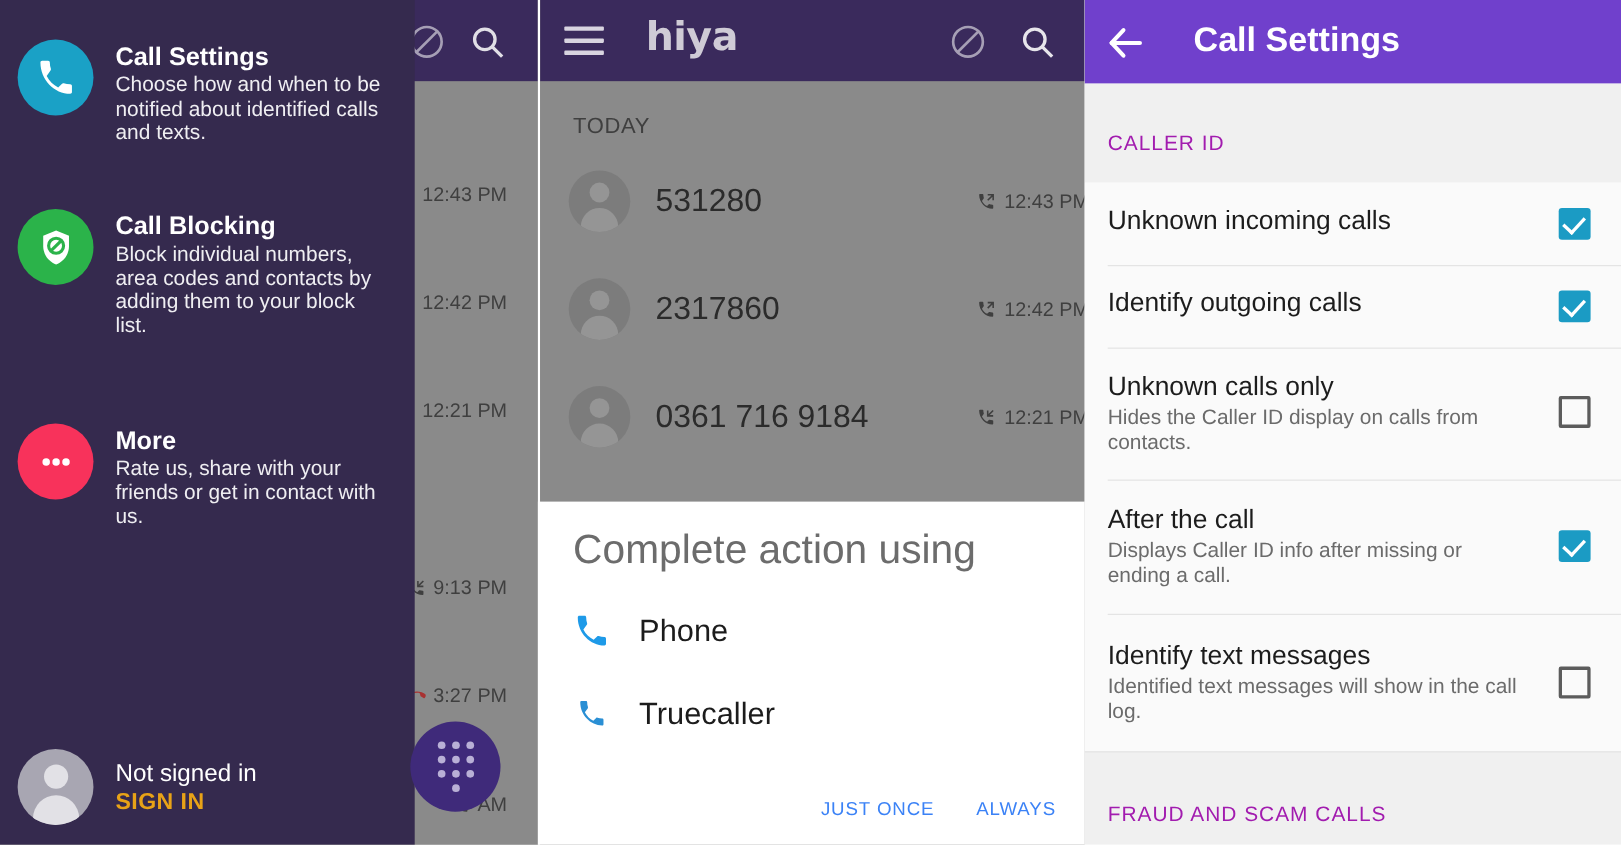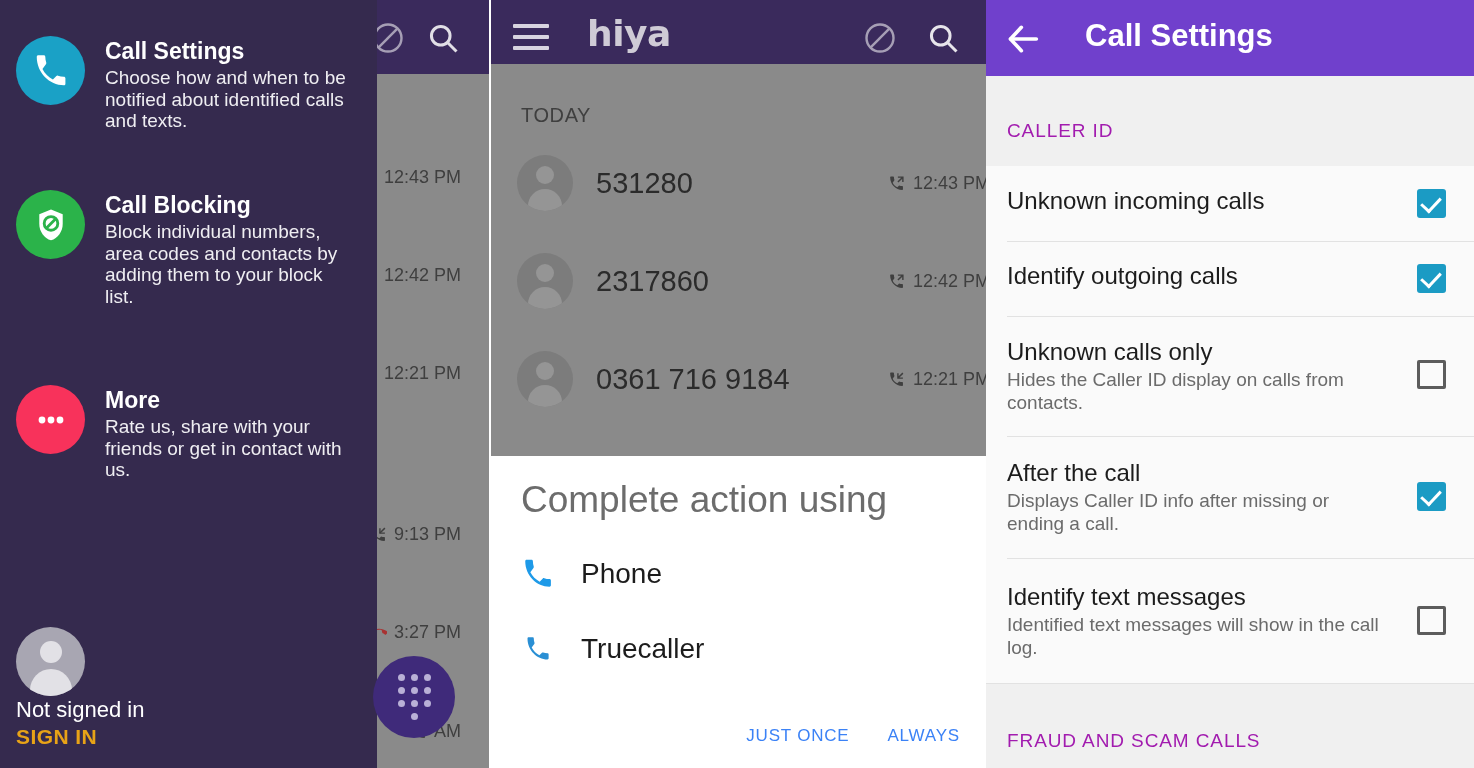--- a/index.html
+++ b/index.html
@@ -68,21 +68,21 @@
     left: 489px; top: 0;
     width: 497px; height: 768px;
     background: #8a8a8a;
     overflow: hidden;
     border-left: 2px solid #ffffff;
     box-sizing: border-box;
   }
   .panel-b-appbar {
     position: absolute;
     left: 0; top: 0;
-    width: 497px; height: 64px;
+    width: 497px; height: 74px;
     background: #3a2a5c;
     display: flex;
     align-items: center;
   }
   .hamburger {
     position: absolute;
     left: 22px; top: 24px;
     width: 36px; height: 26px;
     display: flex;
     flex-direction: column;
@@ -288,21 +288,21 @@
     color: #efeef2;
     line-height: 1.13;
     max-width: 250px;
   }
 
   .drawer-account {
     position: absolute;
     left: 16px; bottom: 18px;
     width: 345px;
     display: flex;
-    flex-direction: column;
+    align-items: center;
   }
   .acct-avatar {
     position: relative;
     width: 69px; height: 69px;
     border-radius: 50%;
     background: #a8a6b2;
     overflow: hidden;
     margin-right: 20px;
     flex: 0 0 auto;
   }

